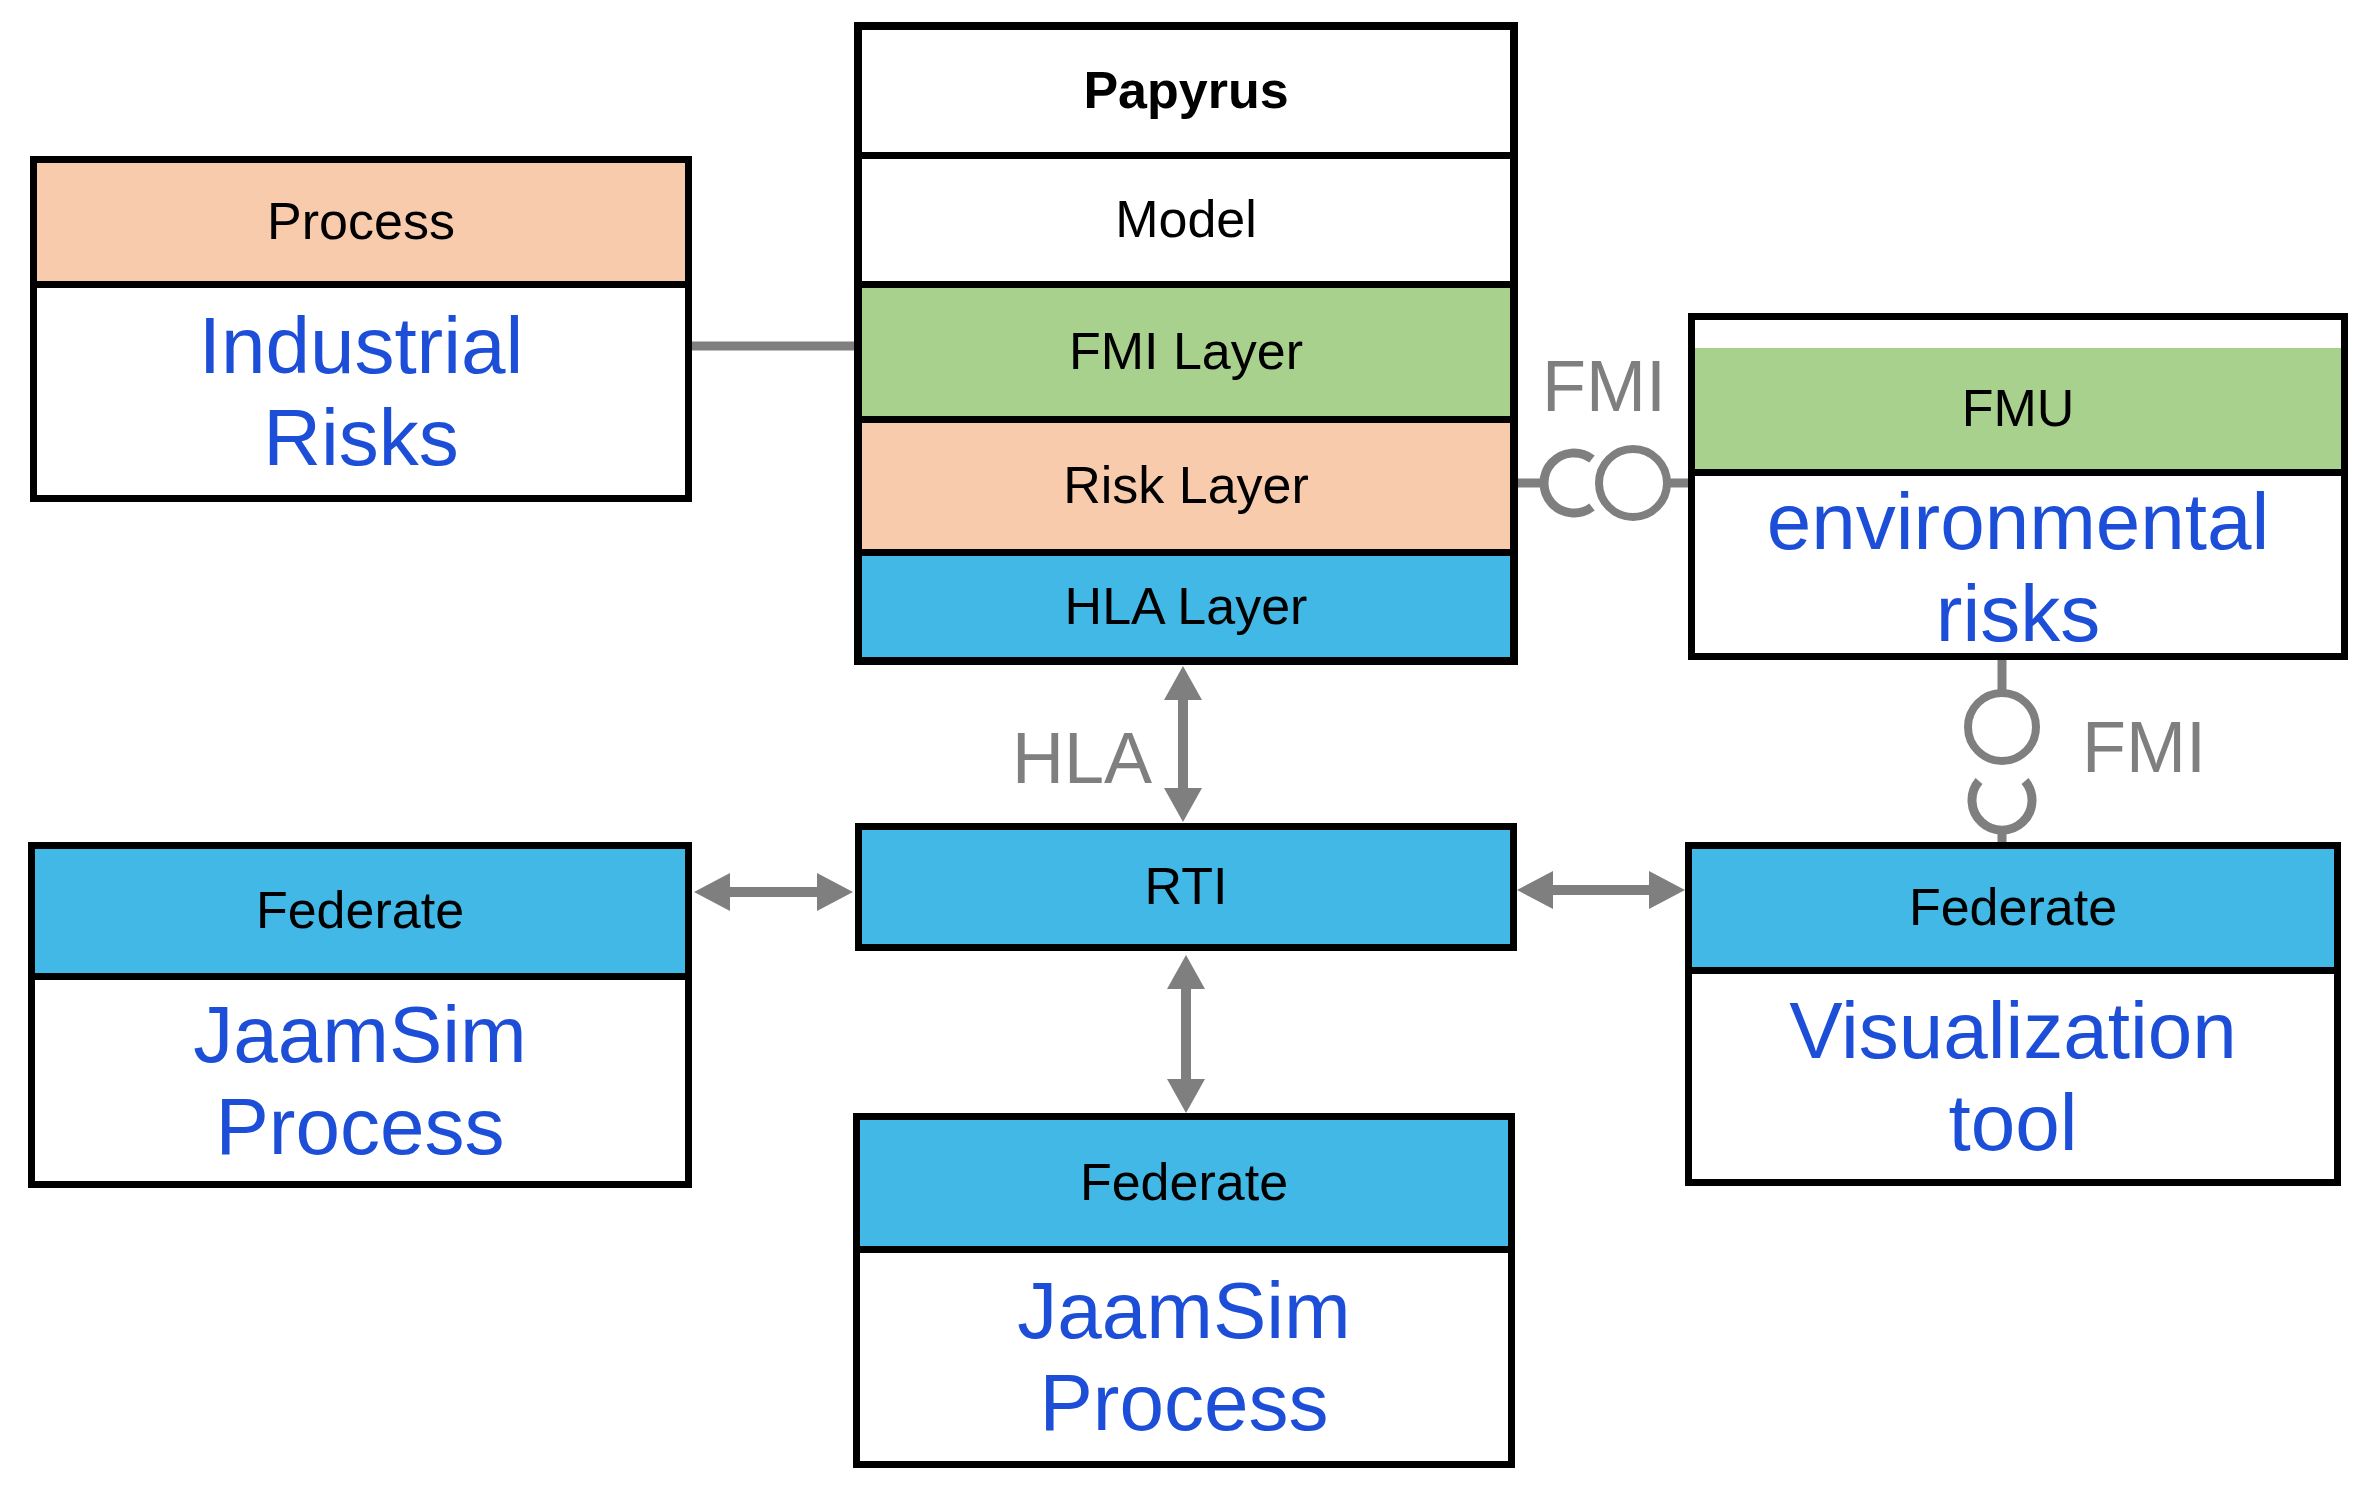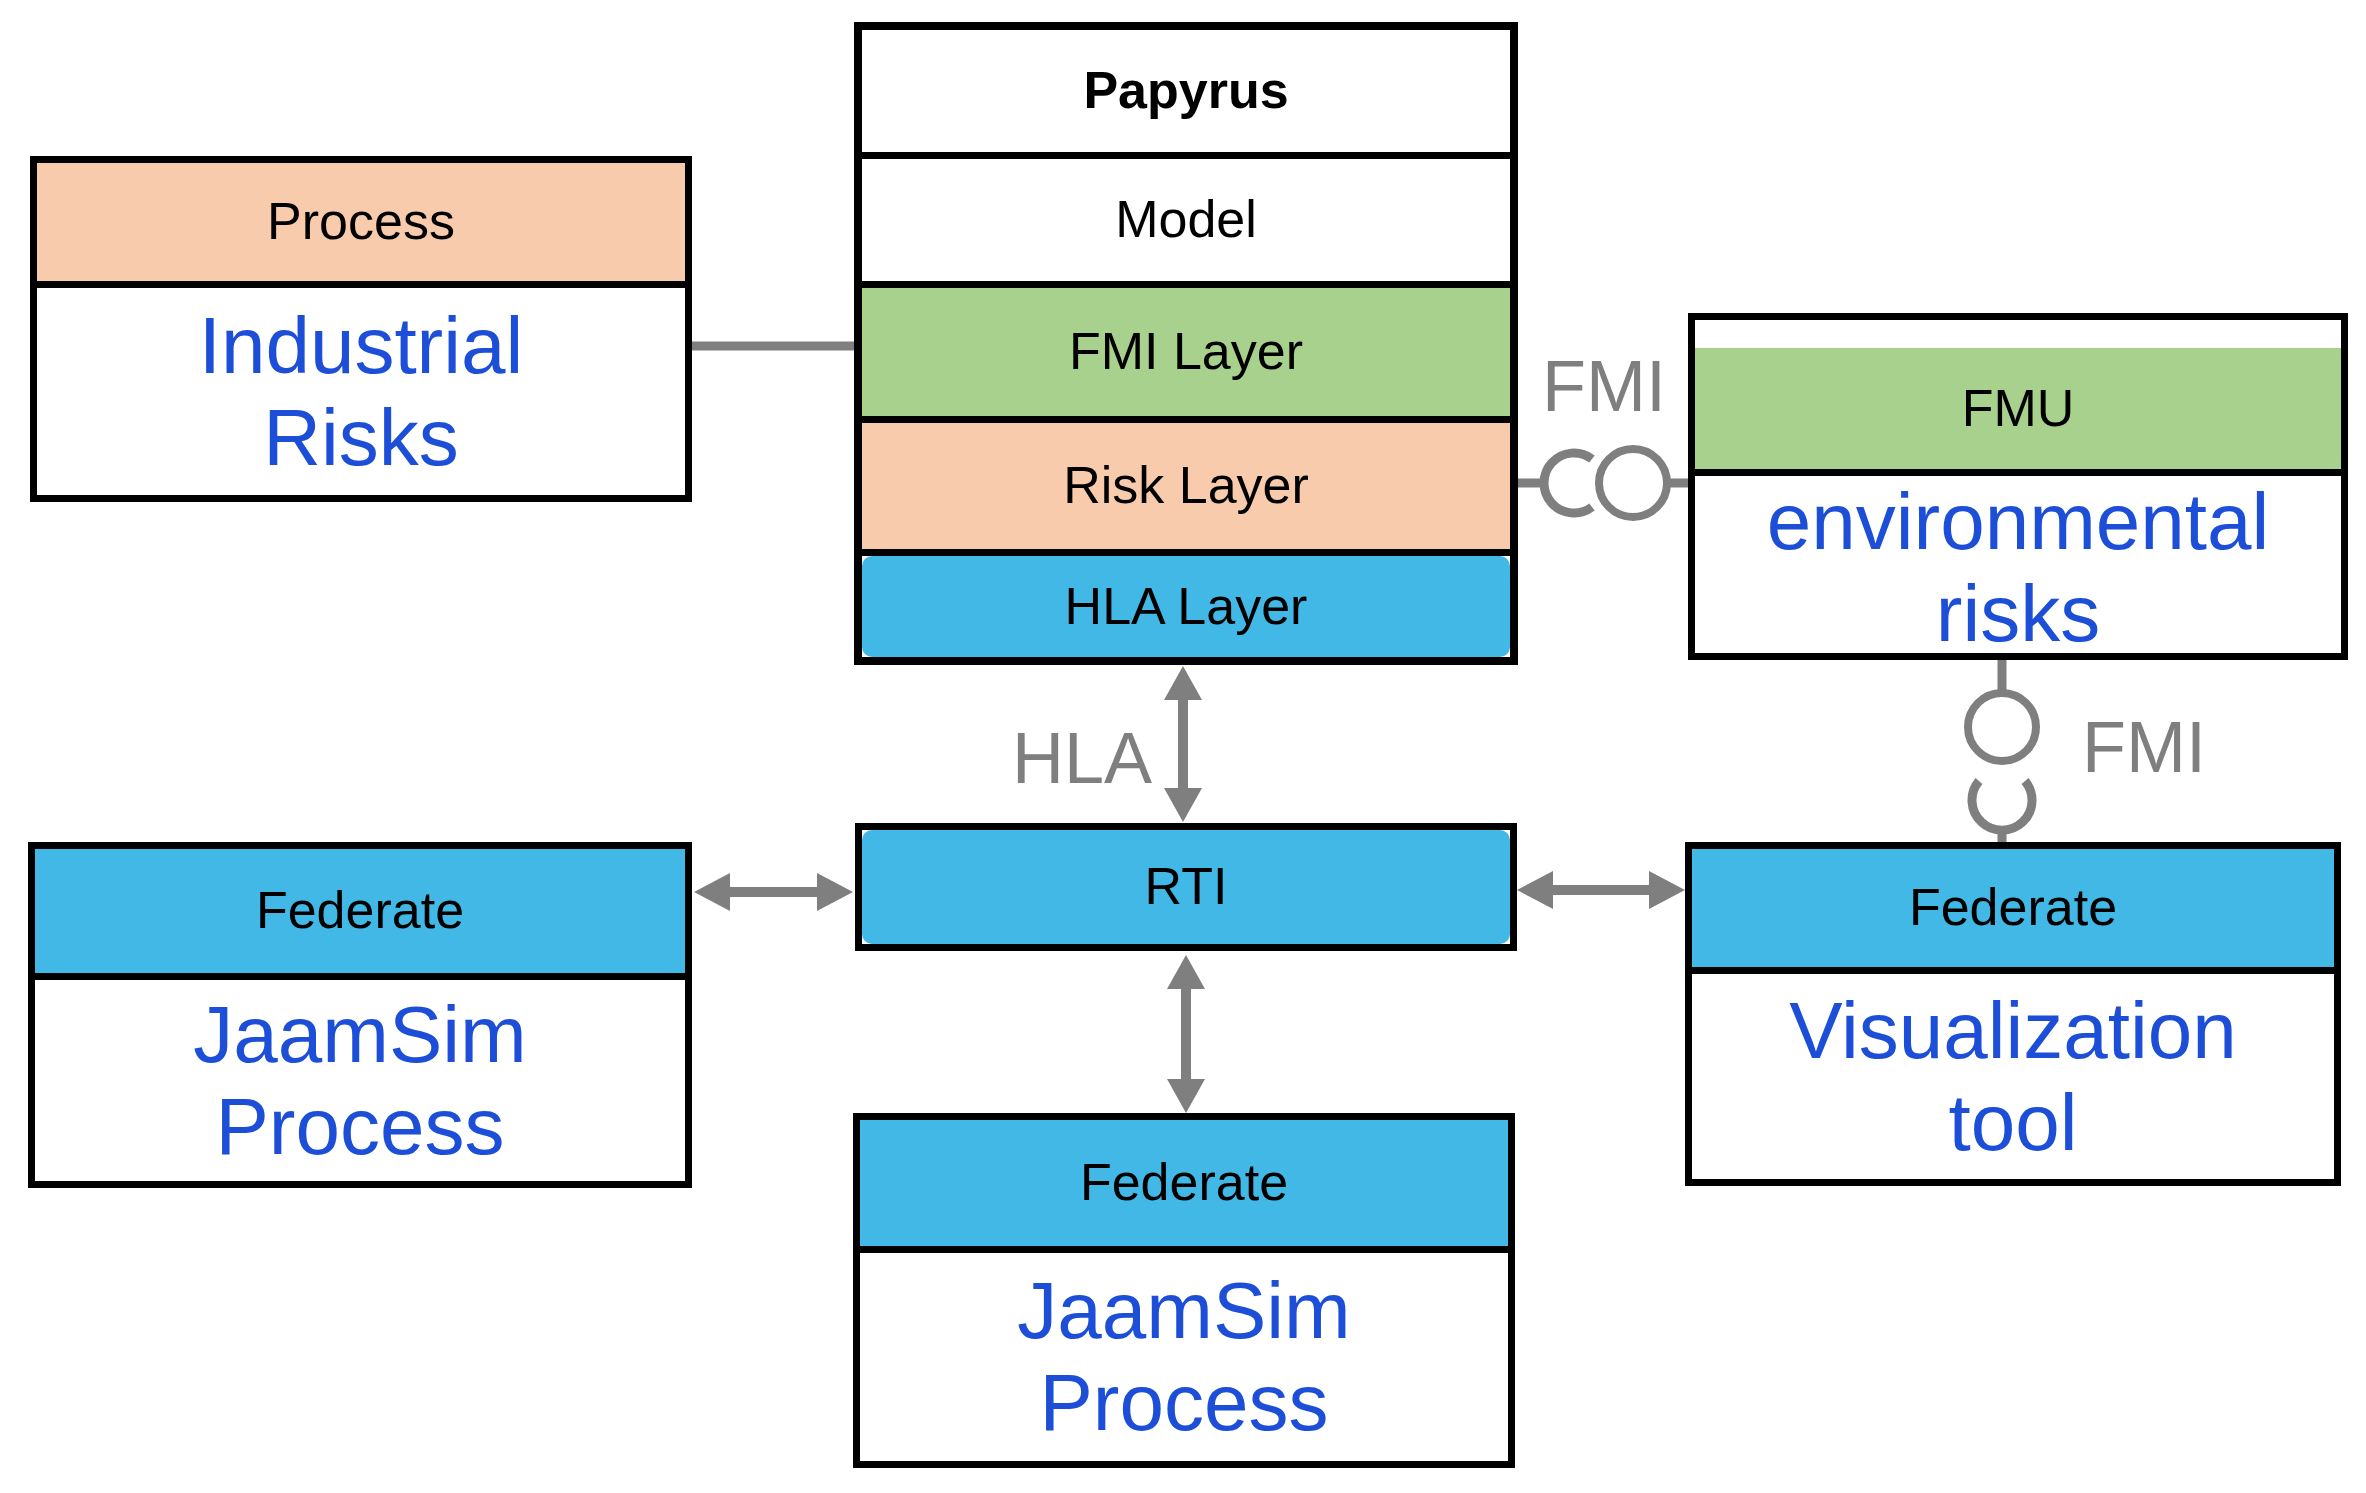--- a/index.html
+++ b/index.html
@@ -30,21 +30,21 @@
   .bod{
     flex:1 1 auto;
     display:flex;flex-direction:column;align-items:center;justify-content:center;
   }
   .prow{
     box-sizing:border-box;
     border-bottom:7px solid var(--c-border,#000);
     display:flex;align-items:center;justify-content:center;
     flex:0 0 auto;
   }
-  .prow.last{border-bottom:none;flex:1 1 auto;border-radius:10px;}
+  .prow.last{border-bottom:none;flex:1 1 auto;}
   .bg-orange{background:var(--c-orange,#F8CBAD);}
   .bg-green{background:var(--c-green,#A9D18E);}
   .bg-blue{background:var(--c-blue,#41B8E5);}
   .bg-white{background:#ffffff;}
 
   .box-text{
     font-size:52px;color:#000;line-height:1.1;white-space:nowrap;
   }
   .bold{font-weight:700;}
   .ln{font-size:80px;color:#1d4ed8;line-height:1.15;white-space:nowrap;text-align:center;}

